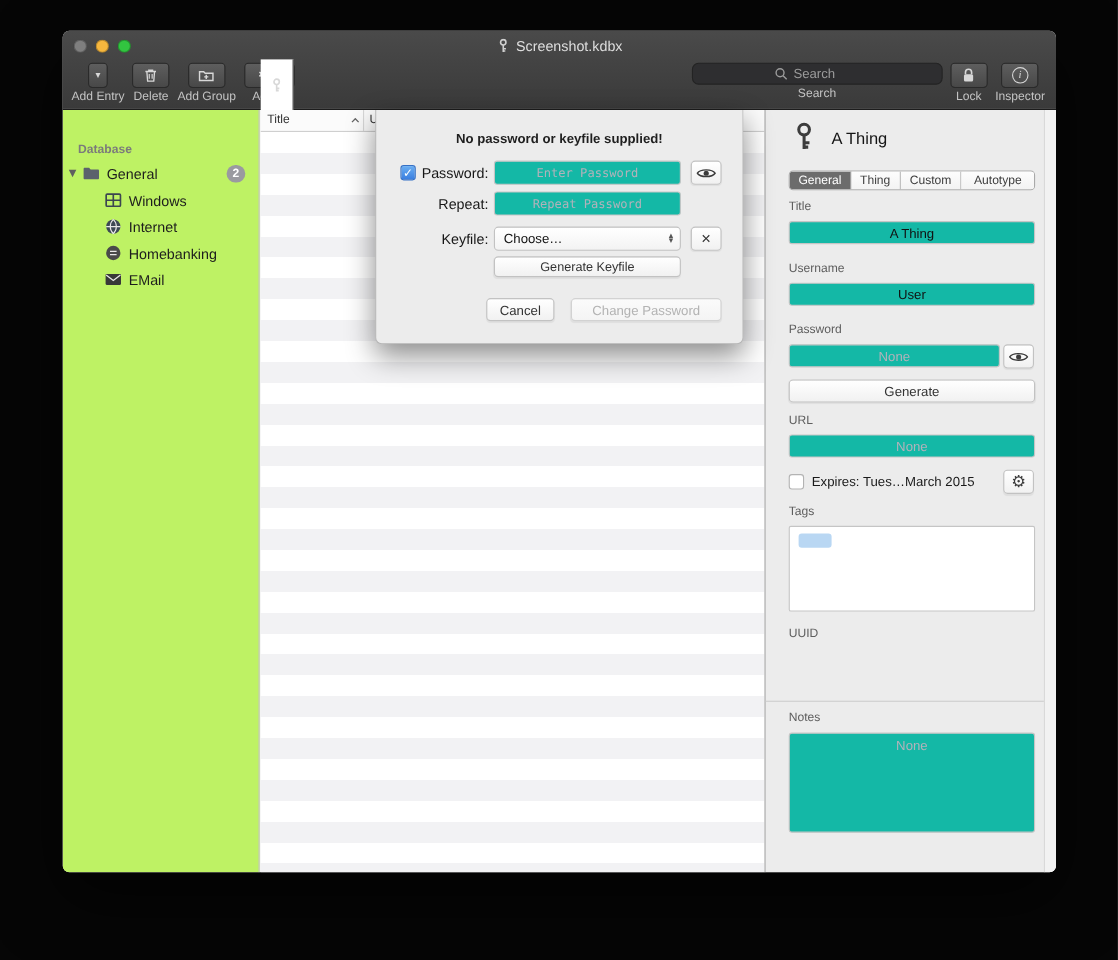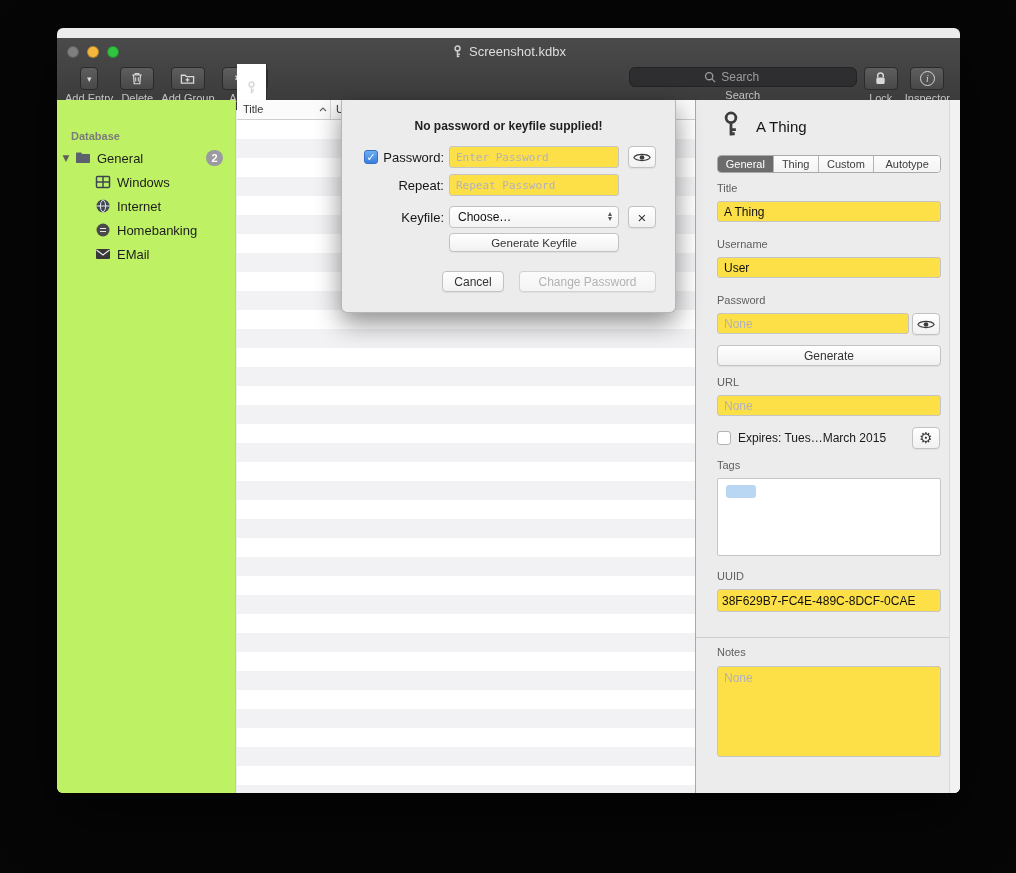--- a/index.html
+++ b/index.html
@@ -4,21 +4,21 @@
 <style>
   * { margin:0; padding:0; box-sizing:border-box; }
   html,body { width:1016px; height:873px; background:#000; font-family:"Liberation Sans", sans-serif; }
   .screen { position:relative; width:1016px; height:873px; background:#060606; overflow:hidden; }
 
   .window { position:absolute; left:57px; top:28px; width:903px; height:765px; border-radius:6px;
             overflow:hidden; background:#ececec; box-shadow:0 22px 60px rgba(0,0,0,.65); }
 
   
   .header { position:absolute; top:0; left:0; right:0; height:72px;
-            background:linear-gradient(#4a4a4a,#3a3a3a); border-bottom:1px solid #1c1c1c;margin-top:10px; }
+            background:linear-gradient(#4a4a4a,#3a3a3a); border-bottom:1px solid #1c1c1c; }
   .titlebar { position:absolute; top:0; left:0; right:0; height:26px; }
   .traffic { position:absolute; left:10px; top:8px; display:flex; gap:8px; }
   .light { width:12px; height:12px; border-radius:50%; border:1px solid rgba(0,0,0,.25); }
   .win-title { position:absolute; top:6px; left:200px; right:200px; display:flex; justify-content:center;
                align-items:center; gap:5px; color:#dedede; font-size:13px; }
   .win-title svg { width:13px; height:13px; color:#cfcfcf; }
 
   .toolbar { position:absolute; top:26px; left:0; right:0; height:46px; display:flex;
              align-items:flex-start; padding:3px 10px 0 8px; }
   .tb-item { display:flex; flex-direction:column; align-items:center; margin-right:7px; }
@@ -85,22 +85,22 @@
   .insp-title { position:absolute; left:60px; top:18px; font-size:15px; color:#151515; }
   .tabs { position:absolute; left:21px; top:55px; width:224px; height:18px; display:flex;
           border:1px solid #a9a9a9; border-radius:4px; overflow:hidden; background:#fff; }
   .seg { flex:1; display:flex; align-items:center; justify-content:center; font-size:11px; color:#3d3d3d;
          background:linear-gradient(#fdfdfd,#f3f3f3); border-right:1px solid #b4b4b4; }
   .seg:last-child { border-right:none; }
   .seg.selected { background:#6c6c6c; color:#fff; }
   .seg.files { flex:.8; } .seg.autotype { flex:1.2; }
 
   .insp-label { position:absolute; left:21px; font-size:11px; color:#5e5e5e; }
-  .field { background:#fde047; border:1px solid #c5c5c5; border-radius:3px; font-size:12px; color:#111;
-           padding:0 6px; outline:none; }
+  .field { background:#14b8a6; border:1px solid #c5c5c5; border-radius:3px; font-size:12px; color:#111;
+           padding:0 6px; outline:none;text-align:center; }
   .field::placeholder { color:#b2b2ba; }
   .insp-input { position:absolute; left:21px; width:224px; height:21px; }
   .btn { background:linear-gradient(#ffffff,#f1f1f1); border:1px solid #c2c2c2; border-radius:4px;
          color:#333; font-size:12px; display:flex; align-items:center; justify-content:center;
          box-shadow:0 1px 1px rgba(0,0,0,.06); }
   .btn.disabled { color:#b3b3b3; background:linear-gradient(#fbfbfb,#f4f4f4); border-color:#d2d2d2; }
   .eye-btn { position:absolute; width:28px; height:22px; }
   .eye-btn svg { width:18px; height:11px; color:#3c3c3c; }
   .checkbox { width:14px; height:14px; border-radius:3px; }
   .checkbox.checked { background:linear-gradient(#6aaef2,#3b7fe0); border:1px solid #3570c5; color:#fff;
@@ -330,21 +330,20 @@
         <div class="btn" style="position:absolute; left:216px; top:327px; width:28px; height:22px">
           <span class="gear-glyph" style="color:#3d3d3d">⚙</span>
         </div>
 
         <div class="insp-label" style="top:359px">Tags</div>
         <div class="tags-box">
           <div class="tag-chip"></div>
         </div>
 
         <div class="insp-label" style="top:470px">UUID</div>
-        <input class="field insp-input" style="top: 489px; height: 23px; padding: 0px 4px;" value="38F629B7-FC4E-489C-8DCF-0CAE">
 
         <div class="insp-divider"></div>
 
         <div class="insp-label" style="top:546px">Notes</div>
         <textarea class="field notes-box" placeholder="None" style=""></textarea>
 
         <div class="insp-scroll"></div>
       </div>
     </div>
 

